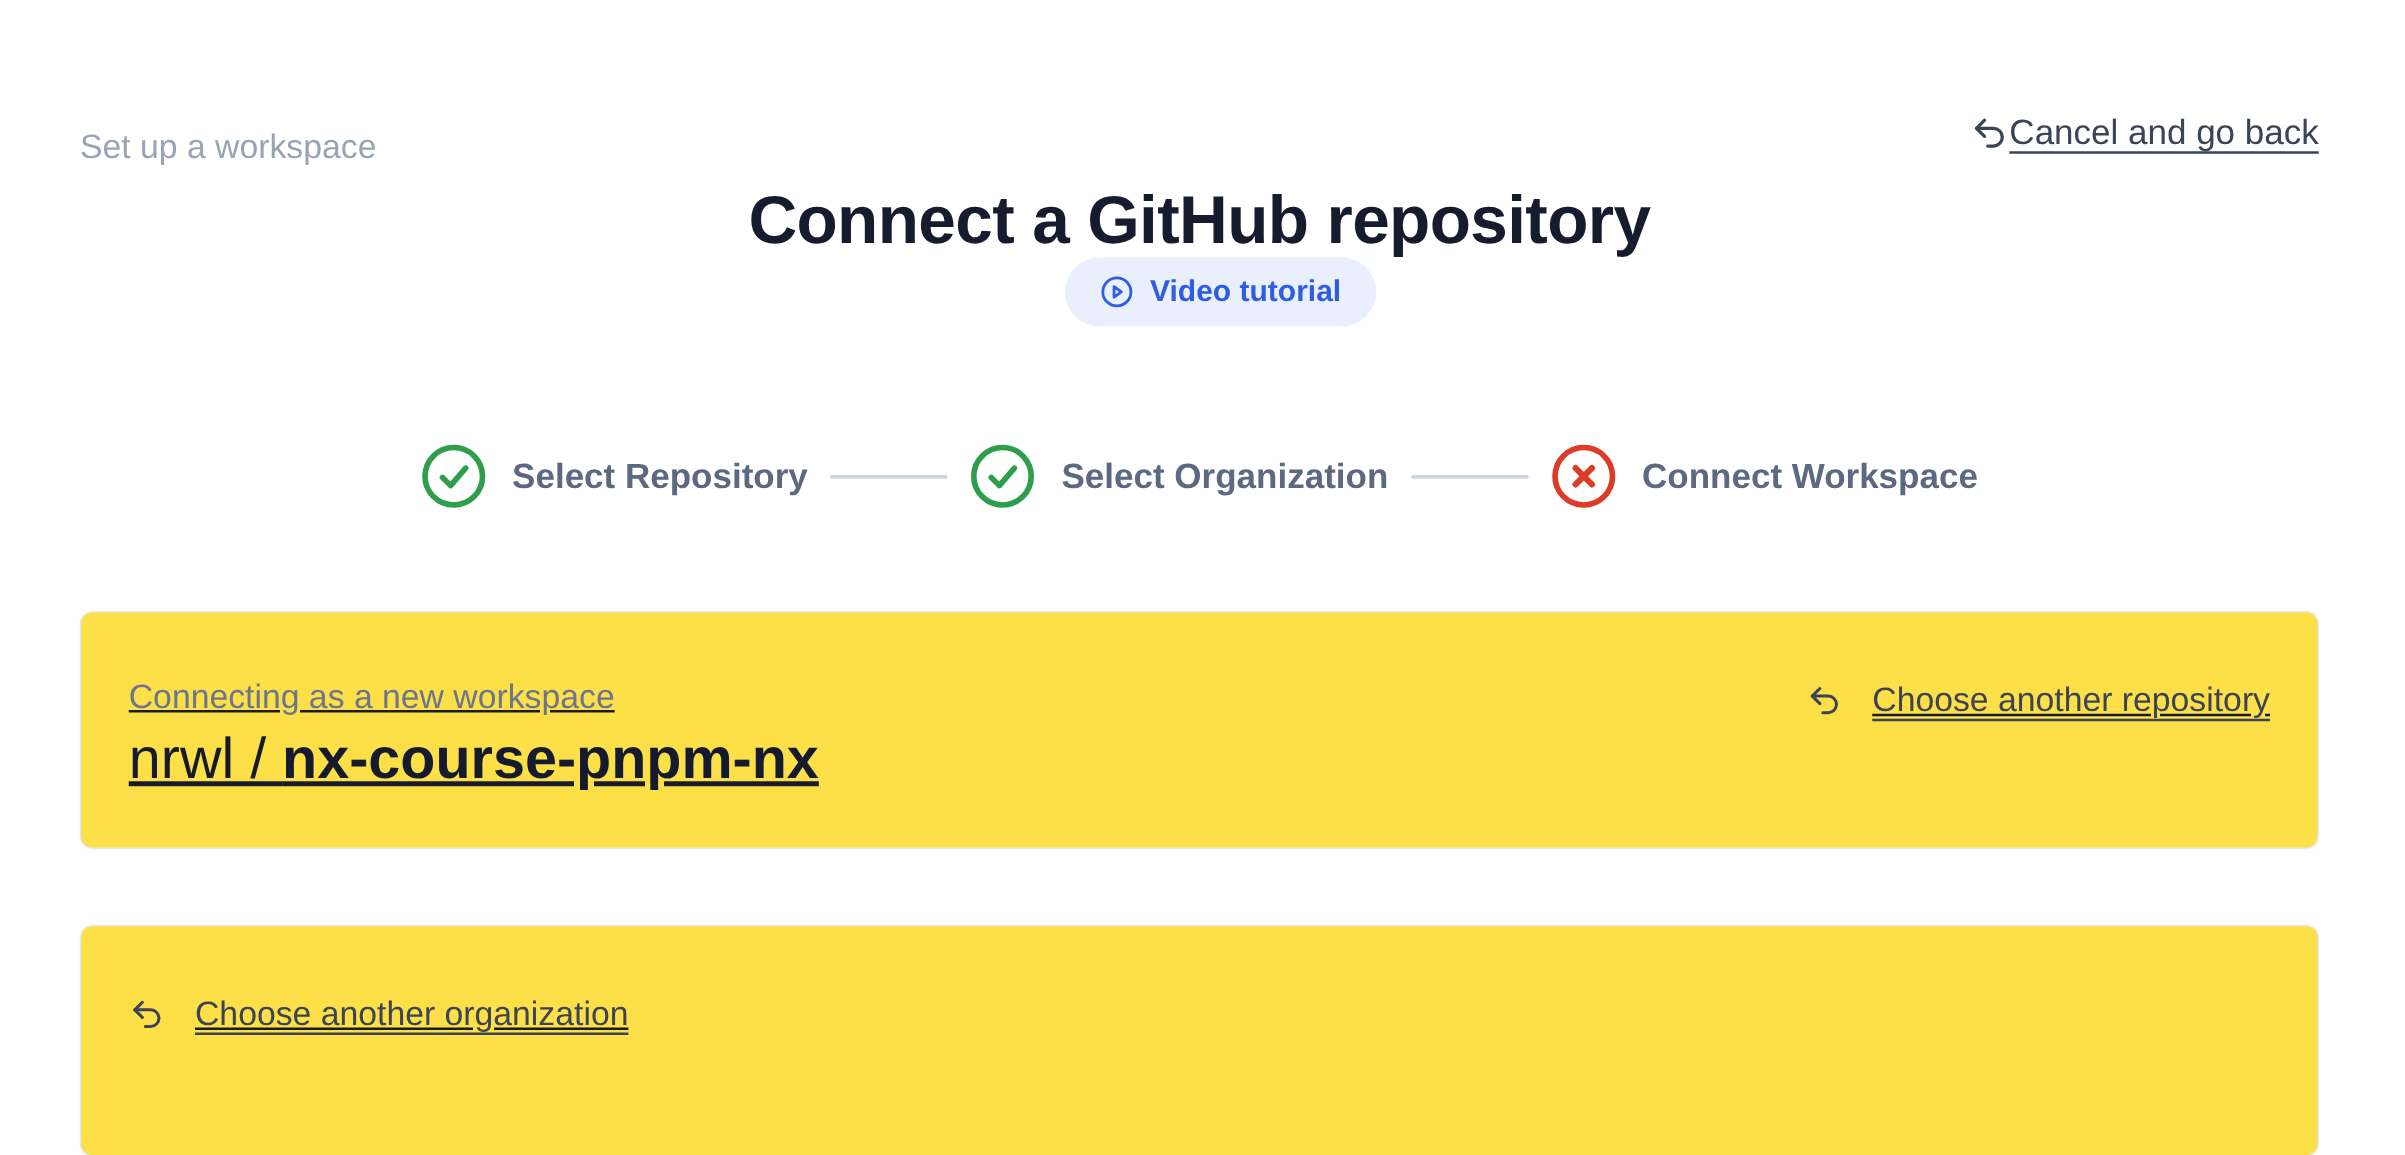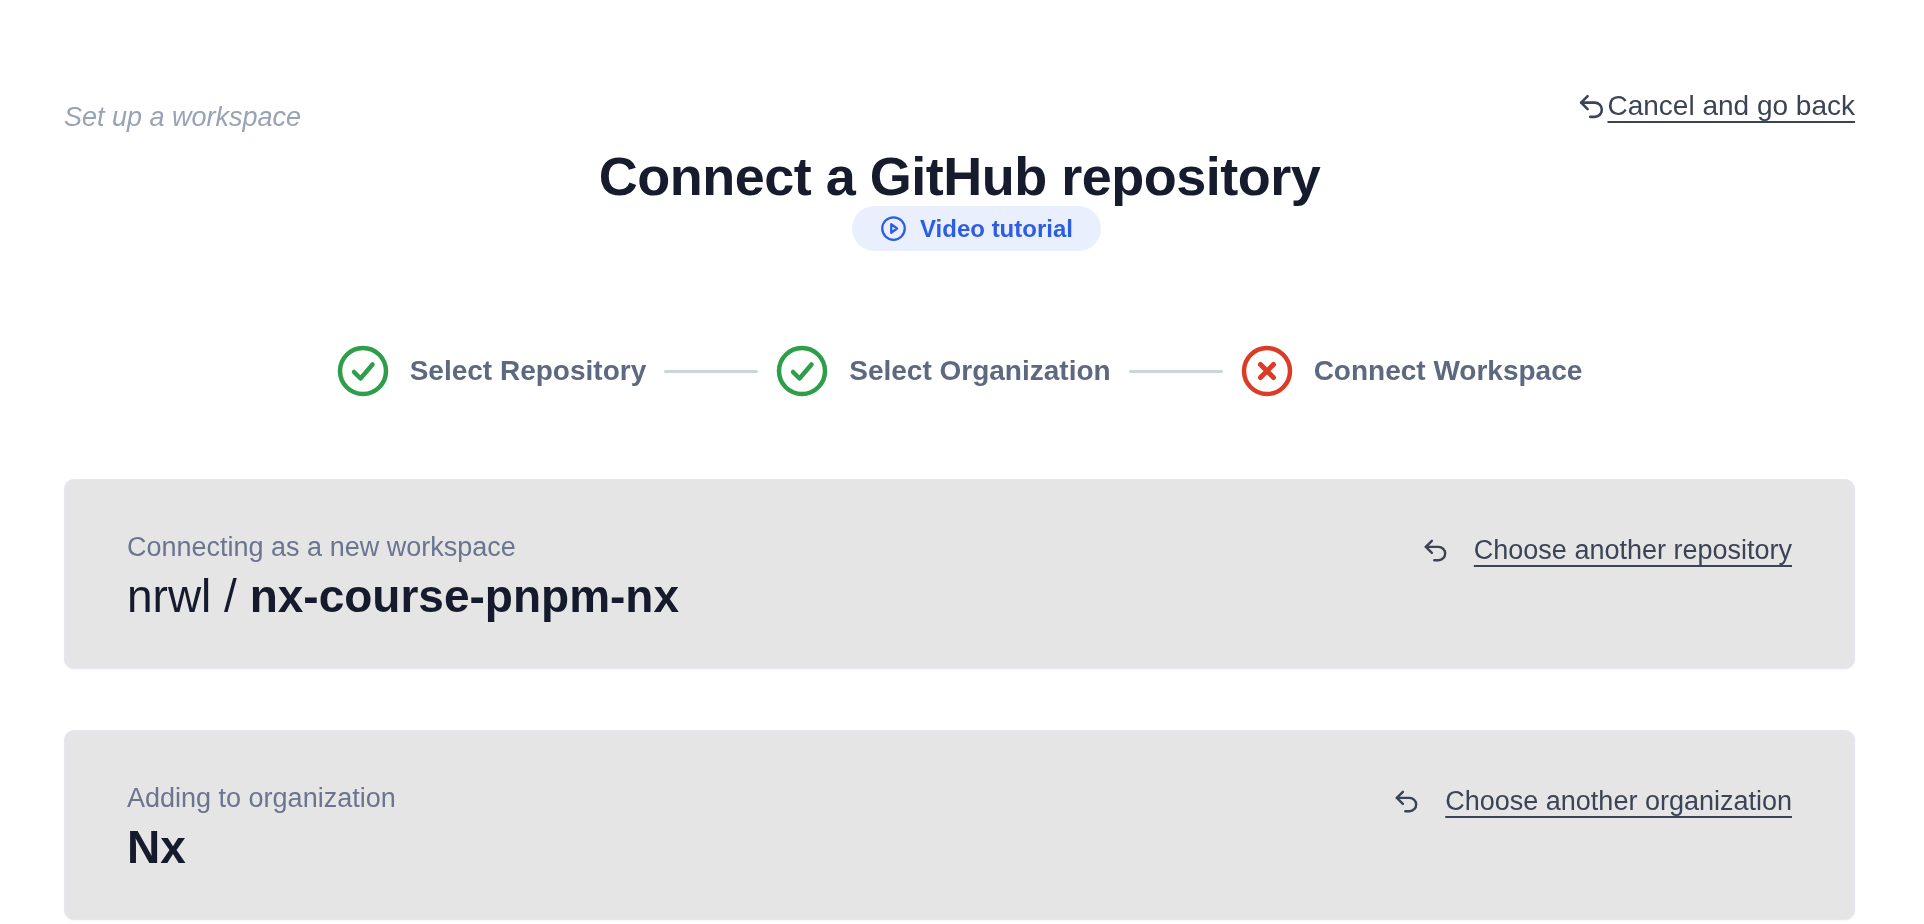--- a/index.html
+++ b/index.html
@@ -16,36 +16,35 @@
     padding: 0 69px 0 64px;
   }
 
   
   .header { position: relative; padding-top: 100px; }
   .eyebrow {
     font-size: 27px;
     line-height: 34px;
     color: #99a3b6;
     font-weight: 400;
-    font-style: italic;
   }
   .title-row { display: flex; align-items: center; margin-top: 13px; flex-direction: column; }
   h1.page-title {
     font-size: 54px;
     line-height: 59px;
     font-weight: 800;
     letter-spacing: -0.5px;
     color: #161c2e;
   }
   .video-pill {
     display: inline-flex;
     align-items: center;
     gap: 13px;
     margin-left: 34px;
-    height: 45px;
+    height: 55px;
     padding: 0 28px;
     border-radius: 29px;
     background: #e9effc;
     border: none;
     cursor: pointer;
     color: #2d5ce5;
     font-family: inherit;
   }
   .video-pill .pill-label {
     font-size: 24px;
@@ -91,29 +90,30 @@
     width: 94px;
     height: 3px;
     background: #ccd3e1;
     border-radius: 2px;
     margin: 0 18px;
   }
 
   
   .card {
     margin-top: 82px;
-    background: #e5e5e5;
+    background: #fde047;
     border: 1.5px solid #e4e6f0;
     border-radius: 10px;
     box-shadow: 0 1px 3px rgba(30, 35, 70, 0.04);
-    padding: 50px 62px;
+    padding: 50px 38px;
     display: flex;
     align-items: flex-start;
     justify-content: space-between;
     min-height: 185px;
+    text-decoration: underline;
   }
   .card + .card { margin-top: 61px; }
   .card-label {
     font-size: 27px;
     line-height: 34px;
     color: #6b7590;
     font-weight: 400;
   }
   .card-value {
     margin-top: 10px;
@@ -211,24 +211,20 @@
         <svg width="29" height="29" viewBox="0 0 24 24" fill="none" stroke="#3b4356" stroke-width="2" stroke-linecap="round" stroke-linejoin="round">
           <path d="M9 14 4 9l5-5"></path>
           <path d="M4 9h10.5a5.5 5.5 0 0 1 0 11H11"></path>
         </svg>
       </span>
       <span class="link-text">Choose another repository</span>
     </a>
   </div>
 
   <div class="card">
-    <div>
-      <div class="card-label">Adding to organization</div>
-      <div class="card-value">Nx</div>
-    </div>
     <a href="#" class="card-link">
       <span class="icon">
         <svg width="29" height="29" viewBox="0 0 24 24" fill="none" stroke="#3b4356" stroke-width="2" stroke-linecap="round" stroke-linejoin="round">
           <path d="M9 14 4 9l5-5"></path>
           <path d="M4 9h10.5a5.5 5.5 0 0 1 0 11H11"></path>
         </svg>
       </span>
       <span class="link-text">Choose another organization</span>
     </a>
   </div>

